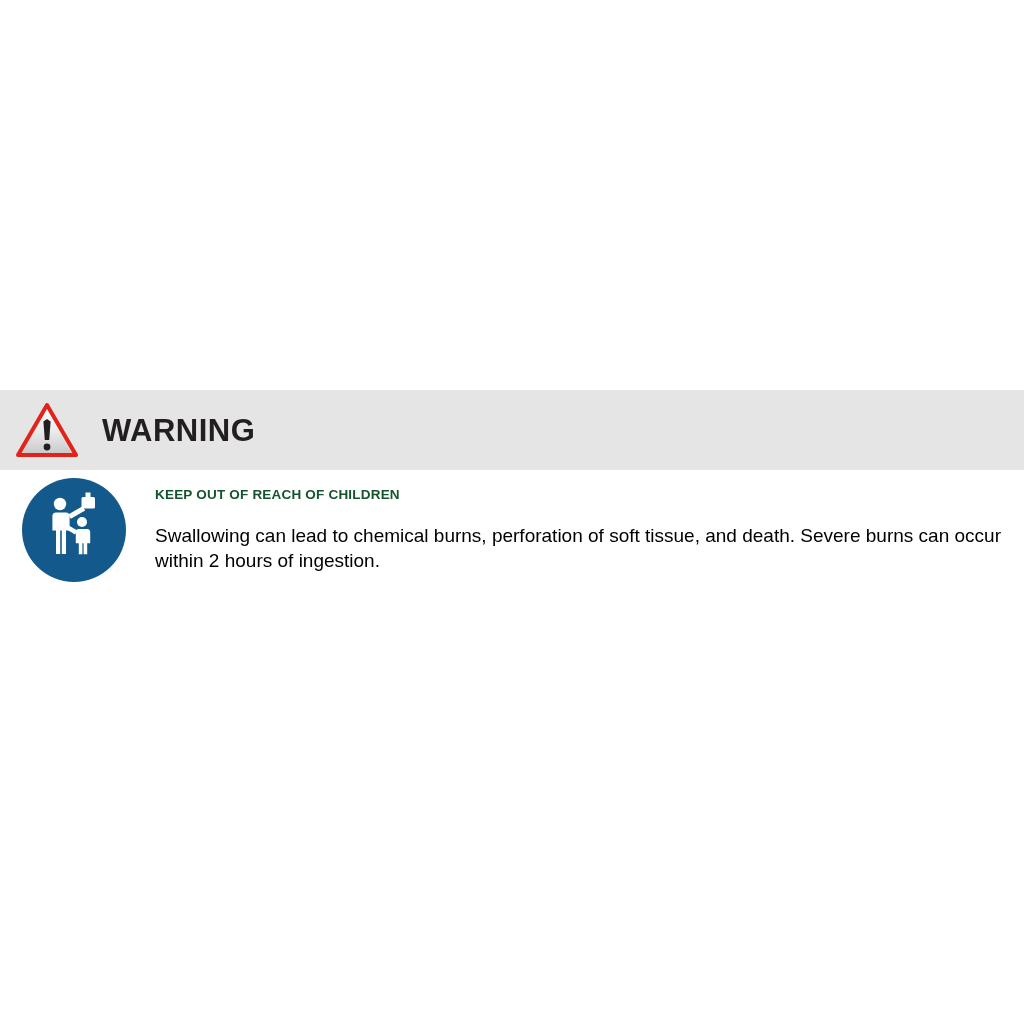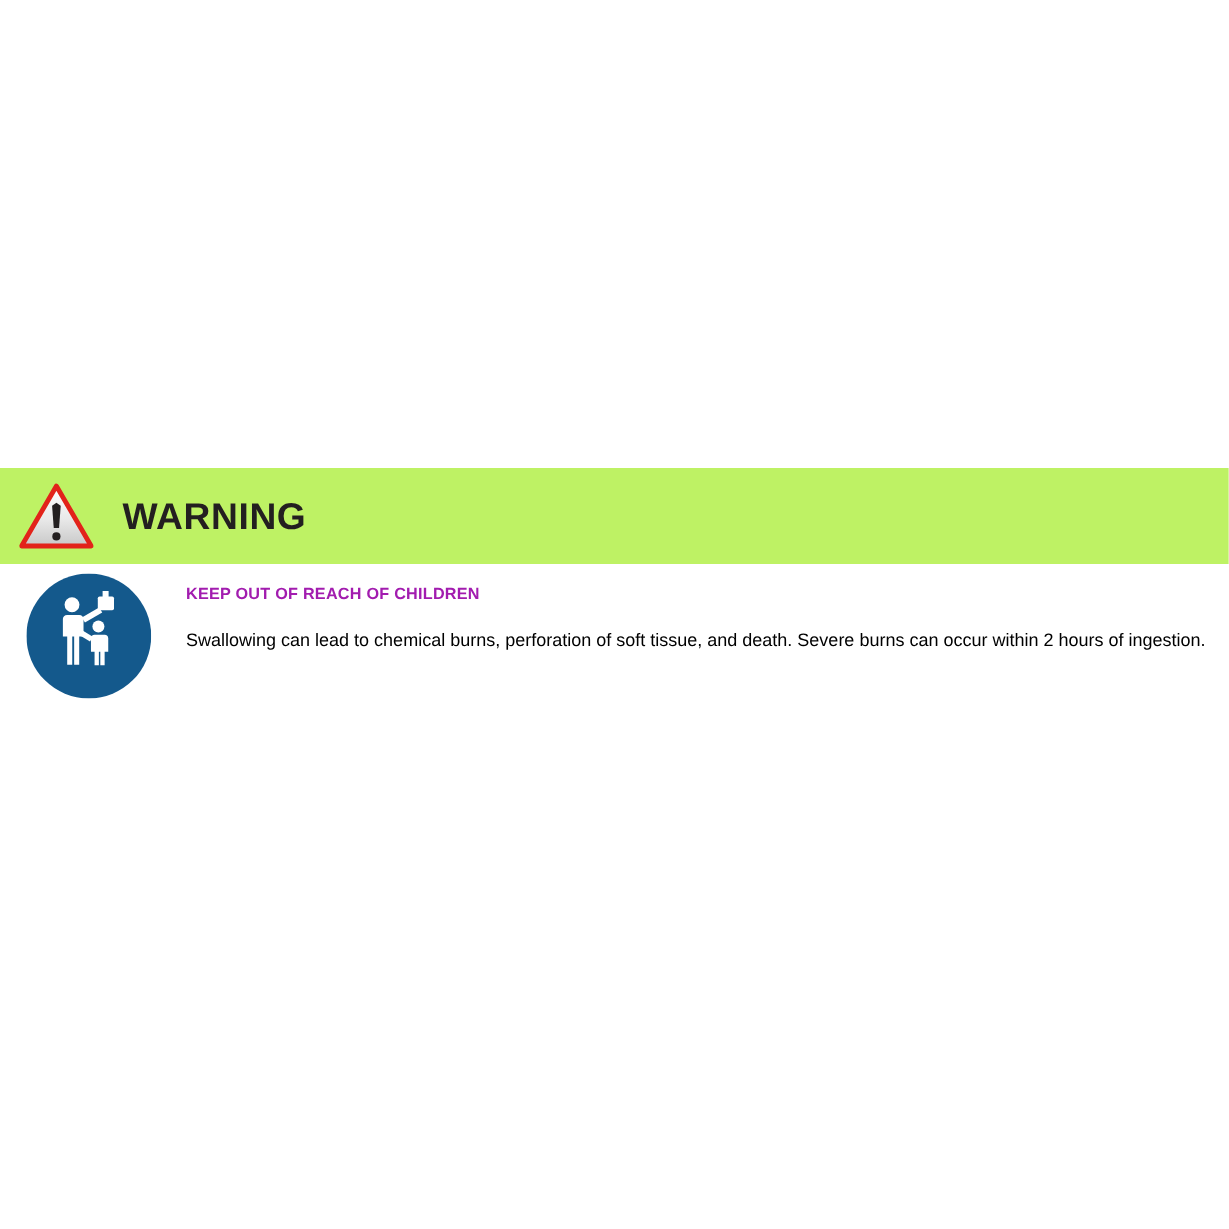--- a/index.html
+++ b/index.html
@@ -15,21 +15,21 @@
     overflow: hidden;
   }
 
   
   .warning-banner {
     position: absolute;
     left: 0;
     top: 390px;
     width: 1024px;
     height: 80px;
-    background: #bef264;
+    background: #e5e5e5;
     display: flex;
     align-items: center;
   }
   .hazard-icon {
     margin-left: 16px;
     width: 62px;
     height: 56px;
     flex: 0 0 auto;
     display: block;
   }
@@ -64,27 +64,27 @@
     height: 104px;
   }
   .text-col {
     margin-left: 29px;
     padding-top: 9px;
     width: 860px;
   }
   .headline {
     font-size: 13.5px;
     font-weight: bold;
-    color: #a21caf;
+    color: #14532d;
     letter-spacing: 0.2px;
     margin: 0 0 21px 0;
     line-height: 1.2;
   }
   .para {
-    font-size: 15px;
+    font-size: 19px;
     color: #000000;
     margin: 0 0 22px 0;
     line-height: 1.3;
   }
   .para:last-child { margin-bottom: 0; }
 </style>
 </head>
 <body>
 
 <div class="warning-banner">

